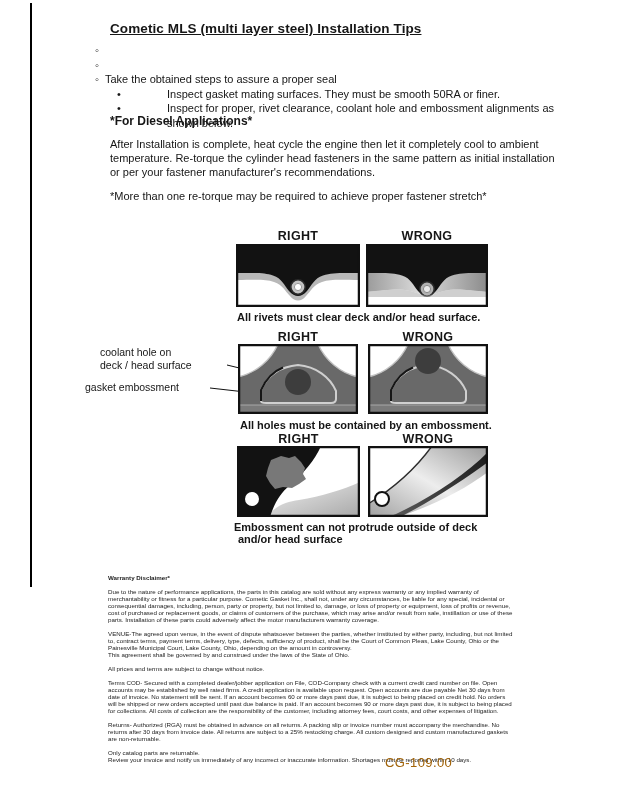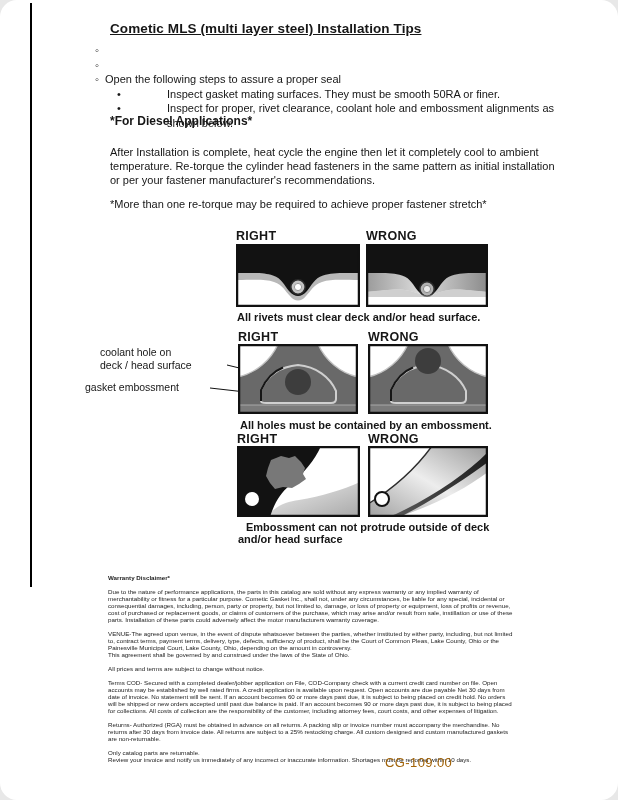--- a/index.html
+++ b/index.html
@@ -1,36 +1,35 @@
 <!DOCTYPE html>
 <html><head>
 <meta charset="utf-8">
 <style>
   html,body{margin:0;padding:0;background:#e8e8e8;}
   .page{
     position:relative; width:618px; height:800px; background:#ffffff;
     font-family:"Liberation Sans", sans-serif; color:#161616; overflow:hidden;
     margin:0 auto;
-    border-radius:17px;
   }
   .left-rule{position:absolute; left:30px; top:3px; width:2px; height:584px; background:#000;}
   .title{
     position:absolute; left:110px; top:21px; font-size:13.5px; font-weight:bold;
     text-decoration:underline; letter-spacing:0.1px;
   }
   .bullets{position:absolute; left:95px; top:43px; font-size:11px; line-height:14.6px; width:470px;}
   .b{display:flex;}
   .b .mk{width:10px; flex:none;}
   .b.sub{padding-left:22px;gap:40px;}
   .mk1::before{content:"\25E6";}
   .mk2::before{content:"\2022";}
   .diesel{position:absolute; left:110px; top:114px; width:460px;}
   .diesel h2{font-size:12px; font-weight:bold; margin:0 0 0 0;}
   .diesel p{font-size:11px; line-height:14.2px; margin:6px 0 0 0; white-space:pre-line;}
-  .dg-header{position:absolute; font-size:12.5px; font-weight:bold; letter-spacing:0.3px;}
+  .dg-header{position:absolute; font-size:12.5px; font-weight:bold; text-align:center; letter-spacing:0.3px;}
   .dg-caption{position:absolute; font-size:11px; font-weight:bold;}
   .dg-panel{position:absolute;}
   .dg-panel svg{display:block; width:100%; height:100%;}
   .emb-label{position:absolute; font-size:10.5px; line-height:12.5px; text-align:left;}
   .leader-overlay{position:absolute; pointer-events:none;}
   .disclaimer{position:absolute; left:108px; top:574px; width:406px; font-size:6.2px; line-height:7px; color:#1c1c1c;}
   .disclaimer .dh{font-weight:bold; margin:0 0 7px 0;}
   .disclaimer p{margin:0 0 7px 0;}
   .disclaimer p.tight{margin:0;}
   .footer-code{position:absolute; left:385px; top:755px; font-size:13px; letter-spacing:0.4px; color:#a16207;}
@@ -46,35 +45,35 @@
 
   <div class="bullets">
     <div class="b">
         <span class="mk mk1"></span>
       </div>
     <div class="b">
         <span class="mk mk1"></span>
       </div>
     <div class="b">
         <span class="mk mk1"></span>
-        <span>Open the following steps to assure a proper seal</span>
+        <span>Take the obtained steps to assure a proper seal</span>
       </div>
     <div class="b sub">
         <span class="mk mk2"></span>
         <span>Inspect gasket mating surfaces.  They must be smooth 50RA or finer.</span>
       </div>
     <div class="b sub">
         <span class="mk mk2"></span>
         <span>Inspect for proper, rivet clearance, coolant hole and embossment alignments as shown below.</span>
       </div>
   </div>
 
   <div class="diesel">
     <h2>*For Diesel Applications*</h2>
-    <p style="margin-top:17px;">After Installation is complete, heat cycle the engine then let it completely cool to ambient
+    <p style="margin-top:9px;">After Installation is complete, heat cycle the engine then let it completely cool to ambient
 temperature. Re-torque the cylinder head fasteners in the same pattern as initial installation
 or per your fastener manufacturer's recommendations.</p>
     <p style="margin-top:9px;">*More than one re-torque may be required to achieve proper fastener stretch*</p>
   </div>
 
   <div class="dg-header" style="left:236px; top:229px; width:124px;">RIGHT</div>
   <div class="dg-header" style="left:366px; top:229px; width:122px;">WRONG</div>
 
   <div class="dg-panel" style="left:236px; top:244px; width:124px; height:63px;">
     <svg viewBox="0 0 124 63" preserveAspectRatio="none">
@@ -193,21 +192,21 @@
       </defs>
       <rect width="120" height="71" fill="#ffffff"></rect>
       <path d="M64,0 H120 V26 C96,44 64,60 30,71 L0,71 V58 C26,42 48,22 64,0 Z" fill="url(#r3b)"></path>
       <path d="M64,0 C48,22 26,42 0,58" fill="none" stroke="#2c2c2c" stroke-width="1.4"></path>
       <path d="M120,6 C98,28 66,50 28,68 L20,71 H32 C66,54 98,32 120,16 Z" fill="url(#r3d)"></path>
       <circle cx="14" cy="53" r="7" fill="#ffffff" stroke="#111111" stroke-width="2"></circle>
       <rect x="1" y="1" width="118" height="69" fill="none" stroke="#111111" stroke-width="2.5"></rect>
     </svg>
   </div>
 
-  <div class="dg-caption" style="left:246px; top:521px;">Embossment can not protrude outside of deck</div>
+  <div class="dg-caption" style="left:234px; top:521px;">Embossment can not protrude outside of deck</div>
   <div class="dg-caption" style="left:238px; top:533px;">and/or head surface</div>
 
   <div class="disclaimer">
     <div class="dh">Warranty Disclaimer*</div>
     <p>Due to the nature of performance applications, the parts in this catalog are sold without any express warranty or any implied warranty of merchantability or fitness for a particular purpose.  Cometic Gasket Inc., shall not, under any circumstances, be liable for any special, incidental or consequential damages, including, person, party or property, but not limited to, damage, or loss of property or equipment, loss of profits or revenue, cost of purchased or replacement goods, or claims of customers of the purchase, which may arise and/or result from sale, instillation or use of these parts.  Installation of these parts could adversely affect the motor manufacturers warranty coverage.</p>
     <p class="tight">VENUE-The agreed upon venue, in the event of dispute whatsoever between the parties, whether instituted by either party, including, but not limited to, contract terms, payment terms, delivery, type, defects, sufficiency of product, shall be the Court of Common Pleas, Lake County, Ohio or the Painesville Municipal Court, Lake County, Ohio, depending on the amount in controversy.</p>
     <p>This agreement shall be governed by and construed under the laws of the State of Ohio.</p>
     <p>All prices and terms are subject to change without notice.</p>
     <p>Terms COD- Secured with a completed dealer/jobber application on File, COD-Company check with a current credit card number on file.  Open accounts may be established by well rated firms.  A credit application is available upon request.  Open accounts are due payable Net 30 days from date of invoice.  No statement will be sent.  If an account becomes 60 or more days past due, it is subject to being placed on credit hold.  No orders will be shipped or new orders accepted until past due balance is paid.  If an account becomes 90 or more days past due, it is subject to being placed for collections.  All costs of collection are the responsibility of the customer, including attorney fees, court costs, and other expenses of litigation.</p>
     <p>Returns- Authorized (RGA) must be obtained in advance on all returns.  A packing slip or invoice number must accompany the merchandise.  No returns after 30 days from invoice date.  All returns are subject to a 25% restocking charge.  All custom designed and custom manufactured gaskets are non-returnable.</p>

